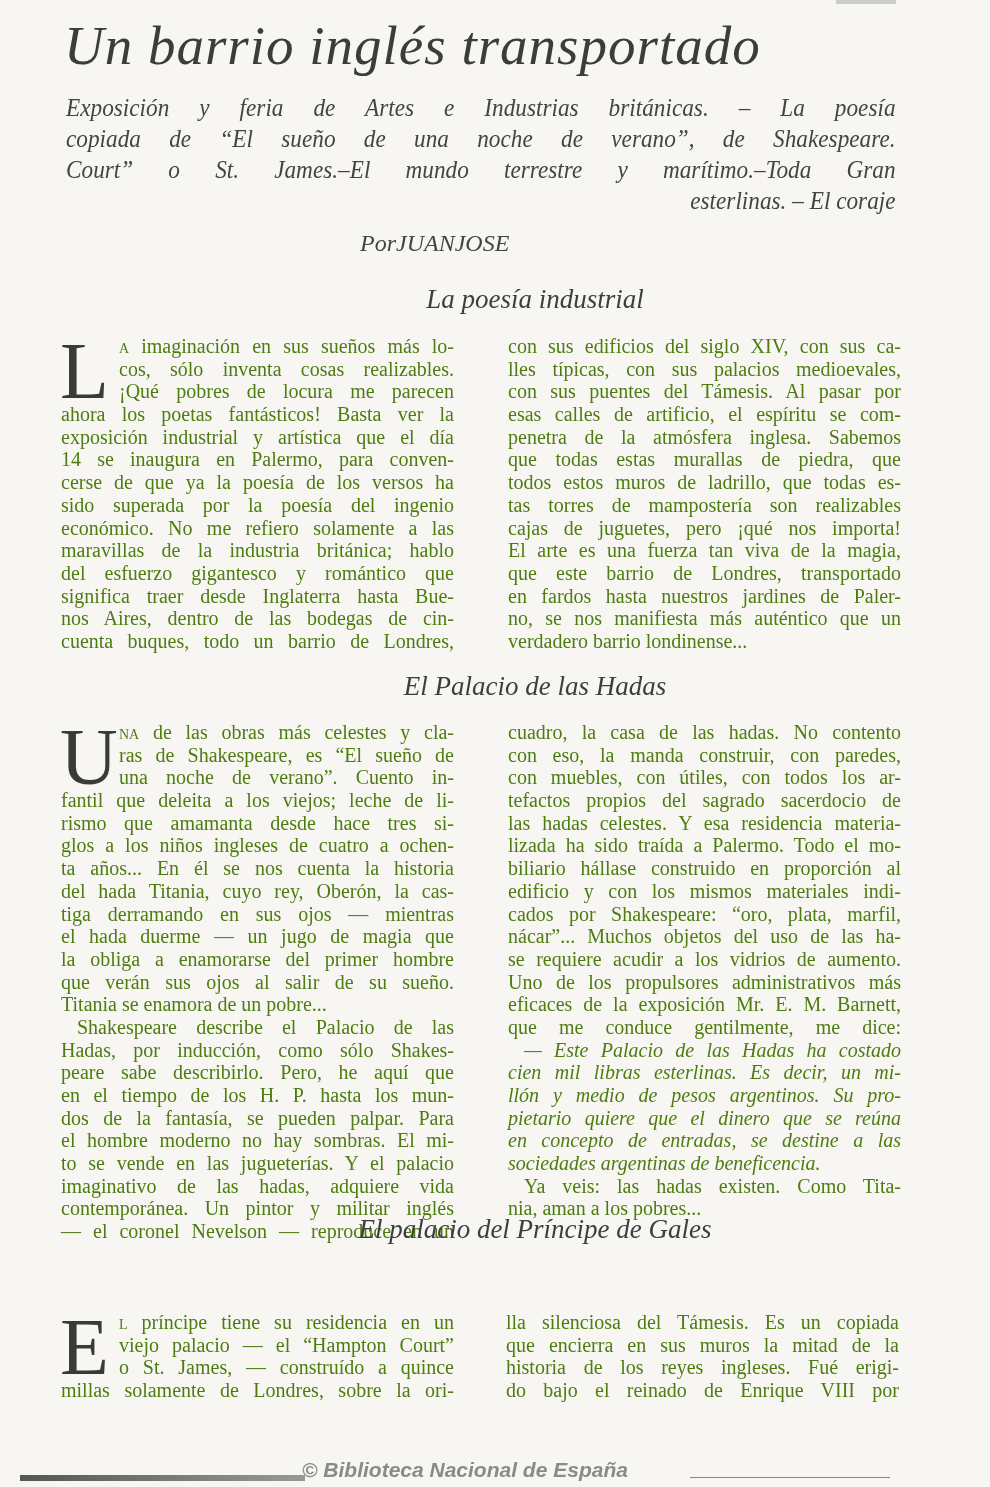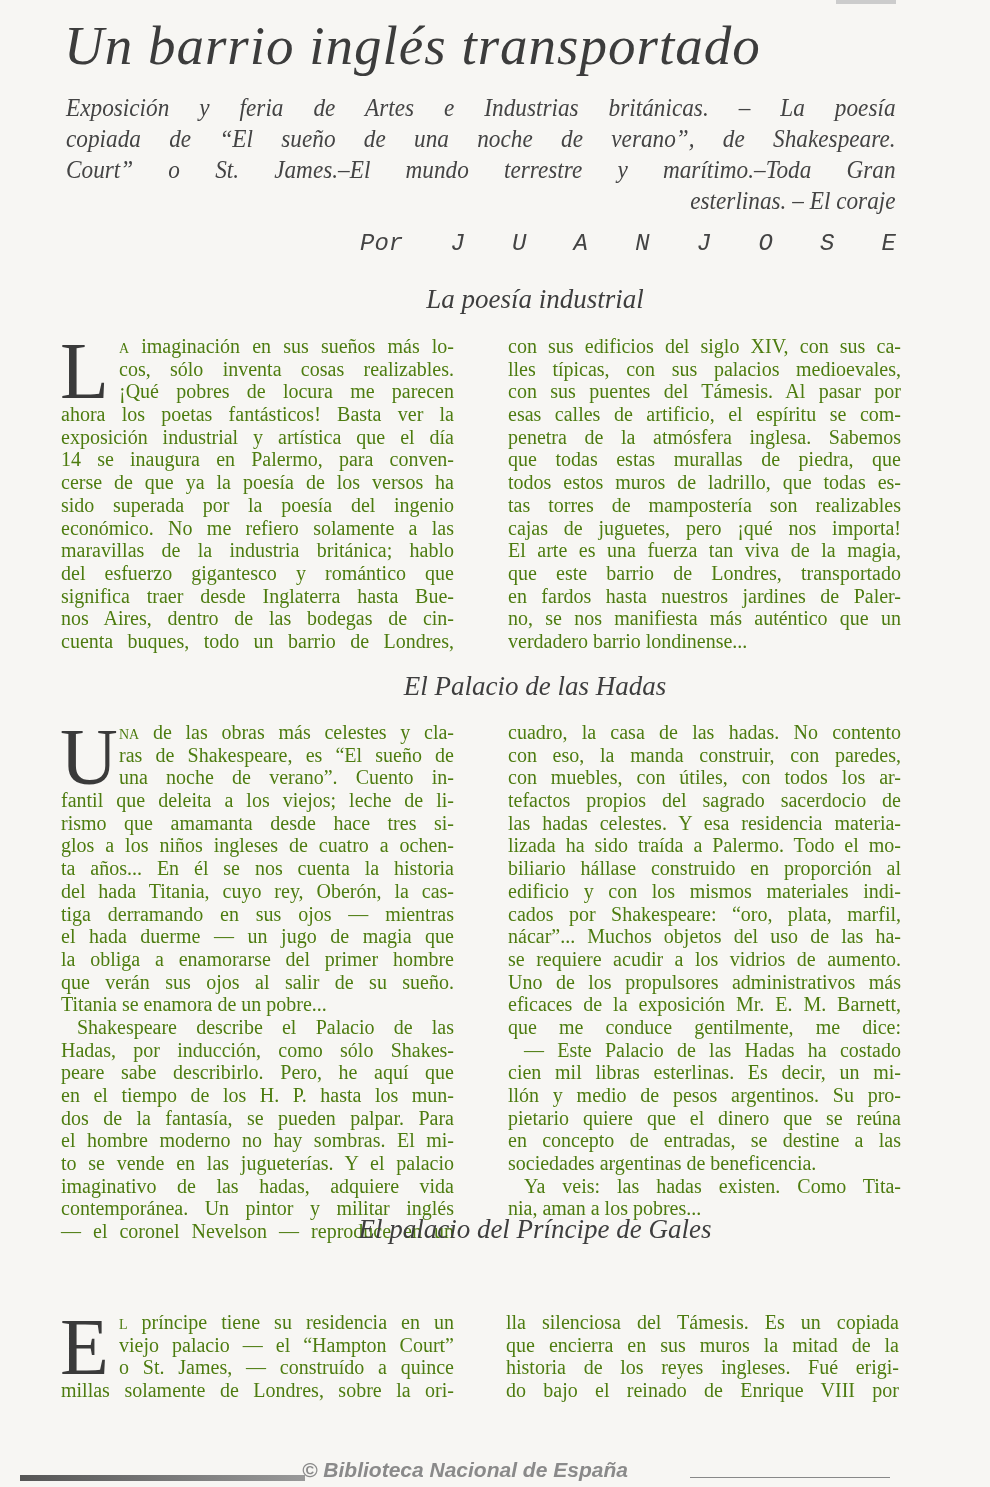--- a/index.html
+++ b/index.html
@@ -19,37 +19,37 @@
   .subtitle {
     position: absolute; left: 66px; top: 92px; width: 830px;
     font-style: italic; font-size: 25px; line-height: 31px; color: #444;
     transform: scaleX(0.93); transform-origin: left top;
   }
   .subtitle .line { display: block; white-space: nowrap; text-align: justify; text-align-last: justify; width: 892px; }
   .subtitle .line.last { text-align: right; text-align-last: right; }
   .byline {
     position: absolute; left: 360px; top: 230px; width: 536px;
     font-style: italic; font-size: 24px; color: #444;
-    display: flex; justify-content: space-between; font-family: Liberation Mono, monospace;
+    display: flex; 
   }
   .byline span { display: inline-block; }
   .section-head {
     position: absolute; left: 0; width: 990px; text-align: center;
     font-style: italic; font-size: 27px; color: #3e3e3e; margin: 0; font-weight: normal; padding-left: 40px;
   }
   .col {
     position: absolute; width: 393px;
     font-size: 20px; line-height: 22.7px; color: #4d7c0f;
     text-align: justify;
   }
   .col .ln { display: block; white-space: nowrap; text-align: justify; text-align-last: justify; height: 22.7px; }
   .col .ln.end { text-align-last: left; }
   .col .ln.indent { padding-left: 16px; }
   .col .ln.dc { padding-left: 58px; }
-  .col .ln.it { }
+  .col .ln.it { font-style: italic; }
   .dropcap {
     position: absolute; font-size: 80px; line-height: 70px; color: #3a3a3a;
     font-family: "Liberation Serif", serif;
   }
   .sc { font-variant: small-caps; }
   .footer {
     position: absolute; left: 0; top: 1456px; width: 990px; height: 30px;
   }
   .footer .bar-left {
     position: absolute; left: 20px; top: 19px; width: 285px; height: 6px;

